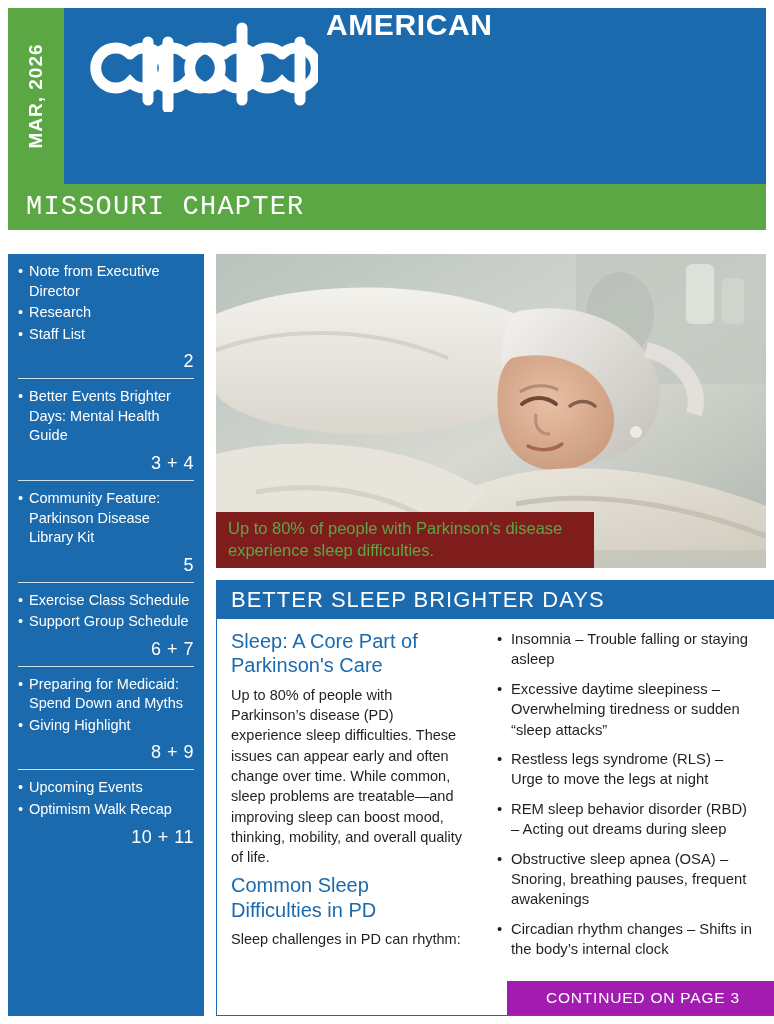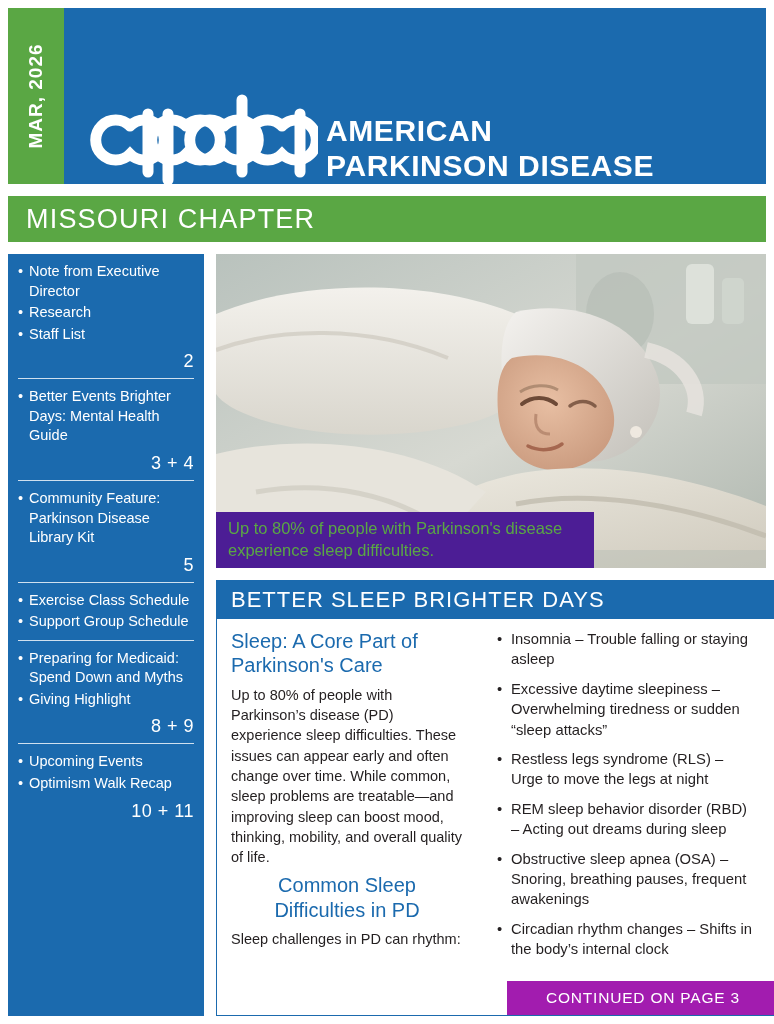--- a/index.html
+++ b/index.html
@@ -34,21 +34,21 @@
     white-space: nowrap;
     color: #ffffff;
     font-size: 19px;
     font-weight: bold;
     letter-spacing: 1px;
   }
   .masthead-blue {
     flex: 1;
     background: #1b6aae;
     display: flex;
-    align-items: flex-end;
+    align-items: flex-start;
     padding-left: 22px;
   }
   .logo-wrap {
     width: 240px;
     display: flex;
     align-items: center;
     justify-content: flex-start;
   }
   .logo-svg { display: block; }
   .org-name {
@@ -56,26 +56,27 @@
     font-weight: bold;
     font-size: 30px;
     line-height: 1.16;
     letter-spacing: 0.6px;
     text-transform: uppercase;
   }
 
   
   .chapter-bar {
     position: absolute;
-    left: 8px; top: 196px;
+    left: 8px; top: 184px;
     width: 758px; height: 46px;
     background: #5aa744;
     display: flex;
     align-items: center;
     padding-left: 18px;
+    font-family: Liberation Mono, monospace;
   }
   .chapter-bar span {
     color: #ffffff;
     font-size: 27px;
     letter-spacing: 1.2px;
     text-transform: uppercase;
   }
 
   
   .toc {
@@ -117,21 +118,21 @@
     left: 216px; top: 254px;
     width: 550px; height: 314px;
     overflow: hidden;
     background: #cfd4d2;
   }
   .hero-img { position: absolute; inset: 0; }
   .hero-caption {
     position: absolute;
     left: 216px; top: 512px;
     width: 378px; height: 56px;
-    background: #4c1d95;
+    background: #7f1d1d;
     padding: 5px 10px 0 12px;
   }
   .hero-caption span {
     color: #5aa744;
     font-size: 16.5px;
     line-height: 1.35;
     display: block;
   }
 
   
@@ -161,21 +162,21 @@
     gap: 34px;
   }
   .col-left { width: 232px; }
   .col-right { width: 258px; }
   .headline {
     color: #1b6aae;
     font-size: 20px;
     line-height: 1.22;
     margin-bottom: 7px;
   }
-  .headline.second { margin-top: 4px; text-align: center; }
+  .headline.second { margin-top: 4px; }
   .para {
     font-size: 14.5px;
     line-height: 1.4;
     color: #231f20;
     margin-bottom: 6px;
   }
   .bullets { list-style: none; }
   .bullets li {
     display: flex;
     font-size: 14.8px;
@@ -226,21 +227,20 @@
             <path d="M156 20 L156 92"></path>
             <path d="M138 46 a20 20 0 1 0 0 28 a20 20 0 1 0 0 -28"></path>
 
             <path d="M196 46 a20 20 0 1 0 0 28 a20 20 0 1 0 0 -28"></path>
             <path d="M214 34 L214 92"></path>
           </g>
         </svg>
       </div>
       <div>
         <div class="org-name">AMERICAN</div>
-        <div class="org-name">PARKINSON DISEASE</div>
       </div>
     </div>
   </div>
 
   <div class="chapter-bar">
     <span>MISSOURI CHAPTER</span>
   </div>
 
   <div class="toc">
 
@@ -278,20 +278,21 @@
 
     <div class="toc-group">
       <div class="toc-item">
         <span class="toc-bullet">•</span>
         <span>Exercise Class Schedule</span>
       </div>
       <div class="toc-item">
         <span class="toc-bullet">•</span>
         <span>Support Group Schedule</span>
       </div>
+      <div class="toc-pages">6 + 7</div>
     </div>
 
     <div class="toc-group">
       <div class="toc-item">
         <span class="toc-bullet">•</span>
         <span>Preparing for Medicaid: Spend Down and Myths</span>
       </div>
       <div class="toc-item">
         <span class="toc-bullet">•</span>
         <span>Giving Highlight</span>

